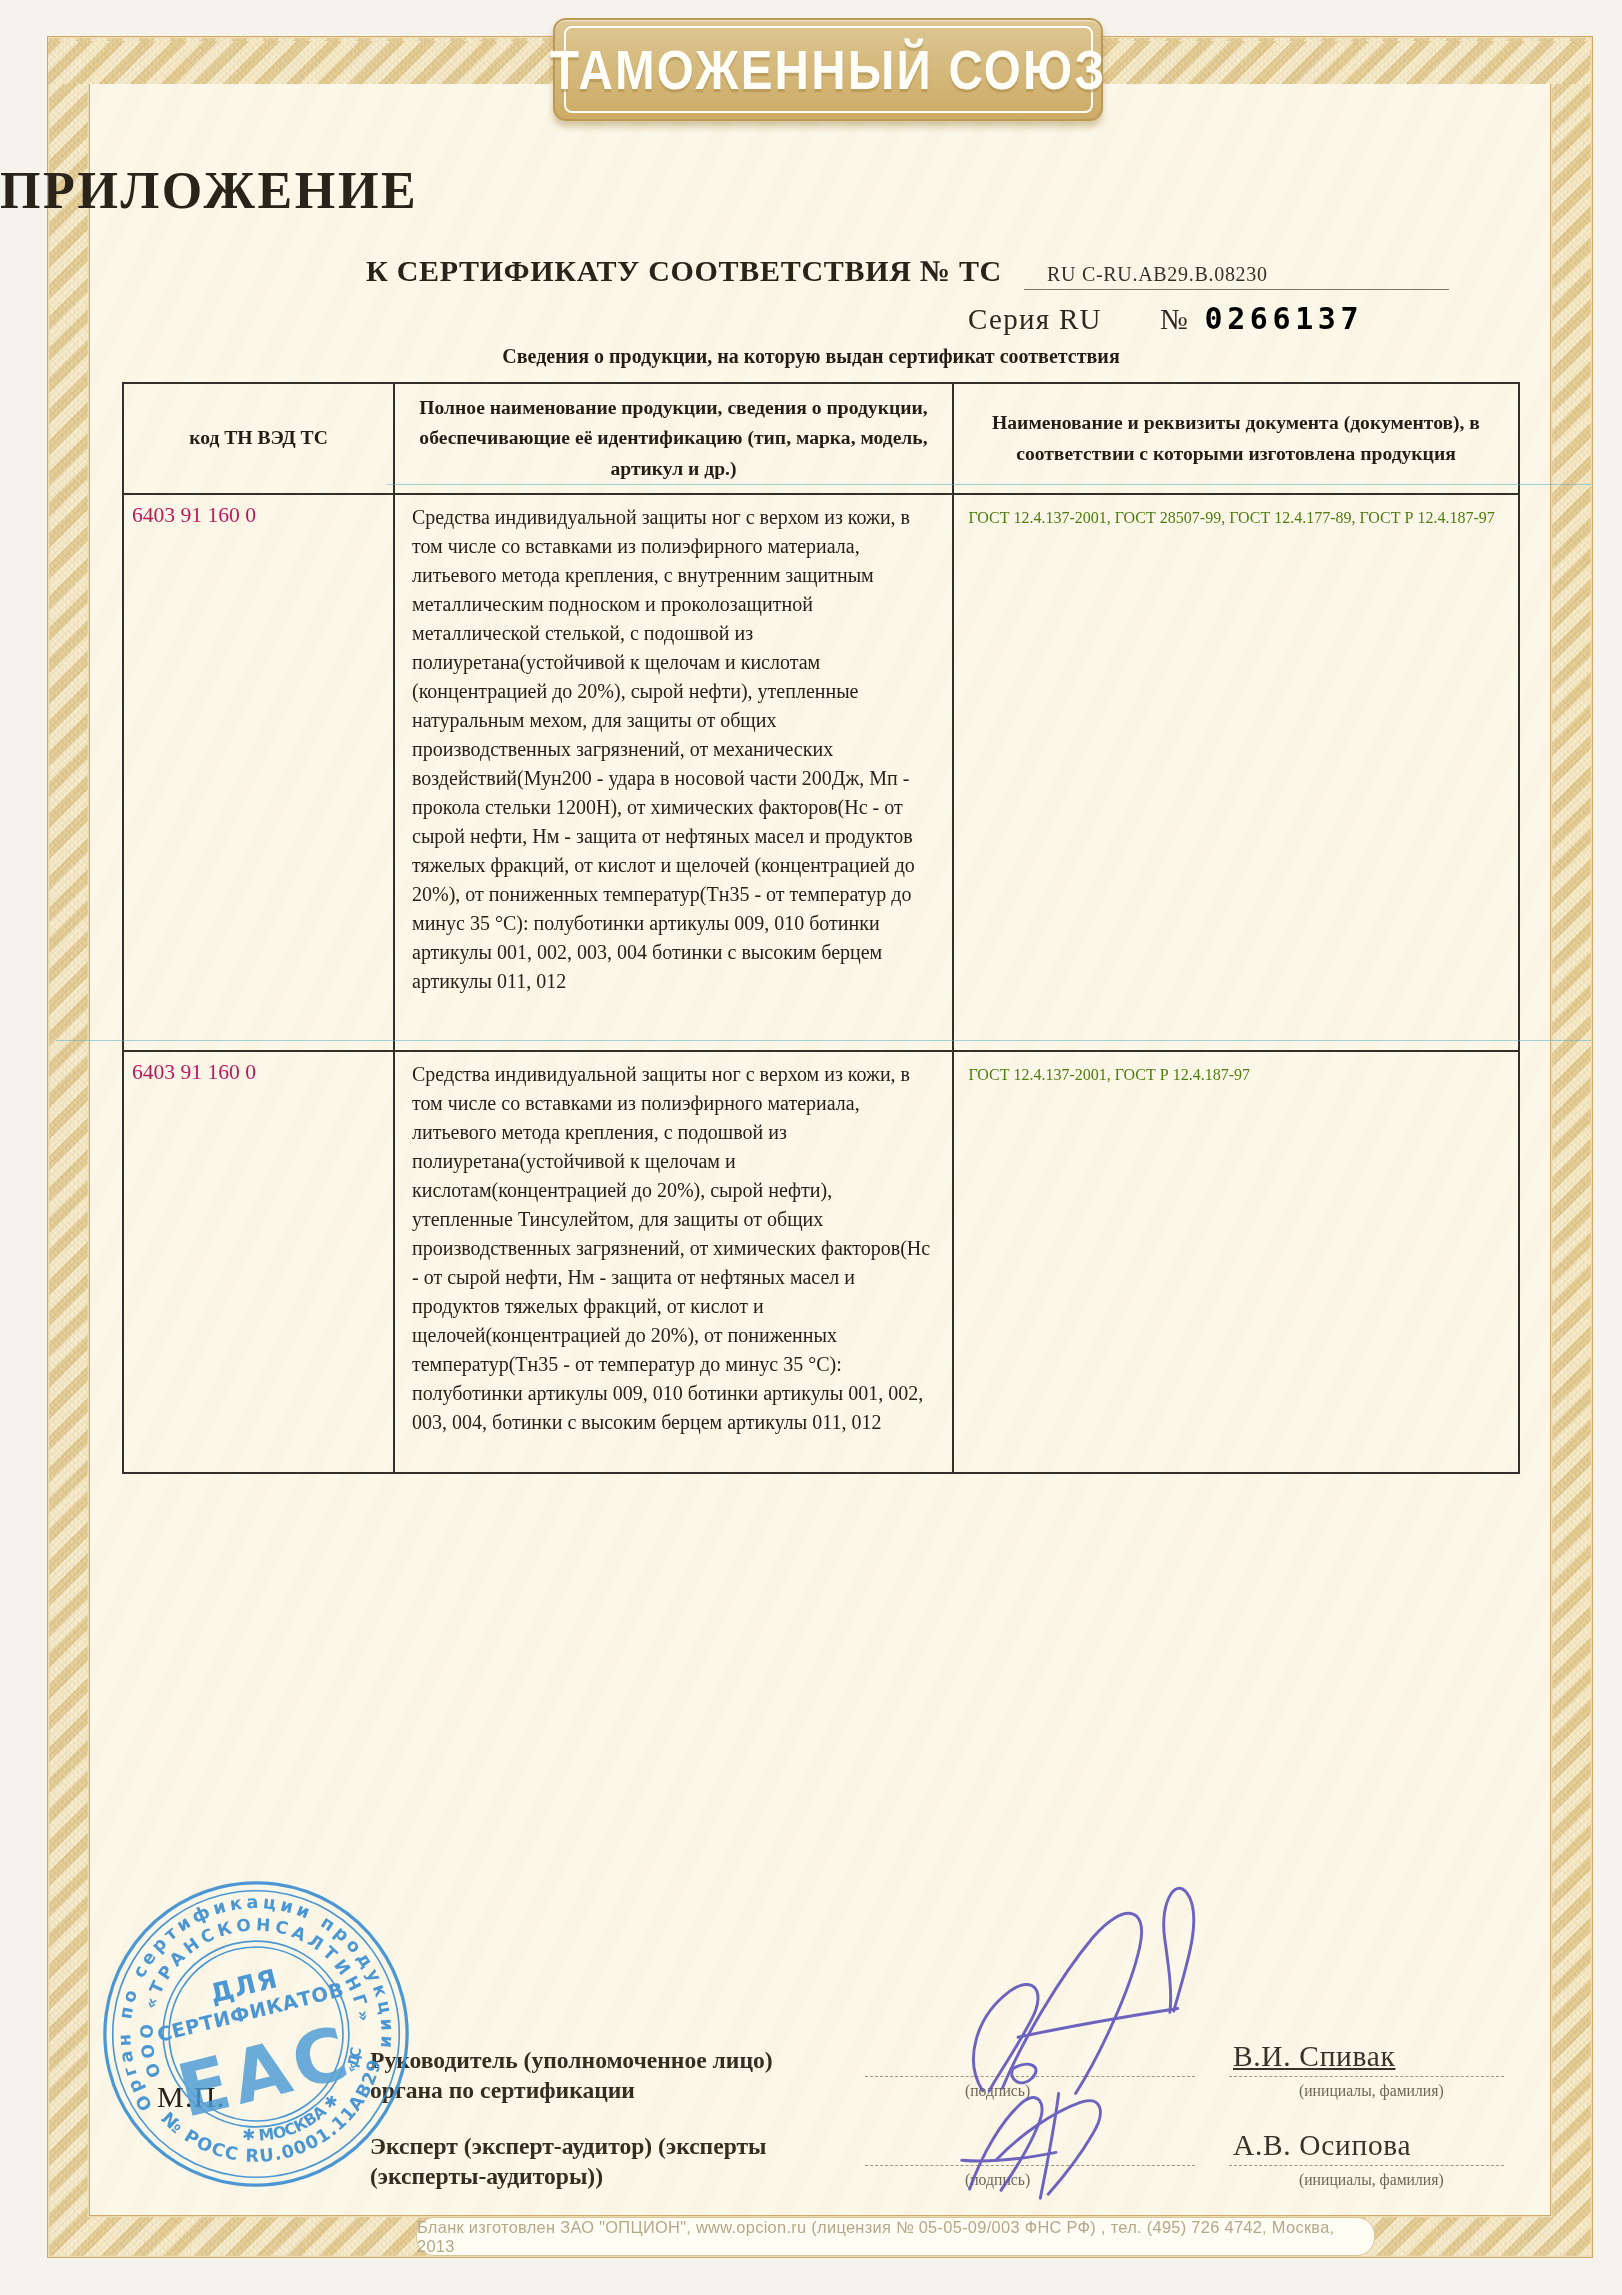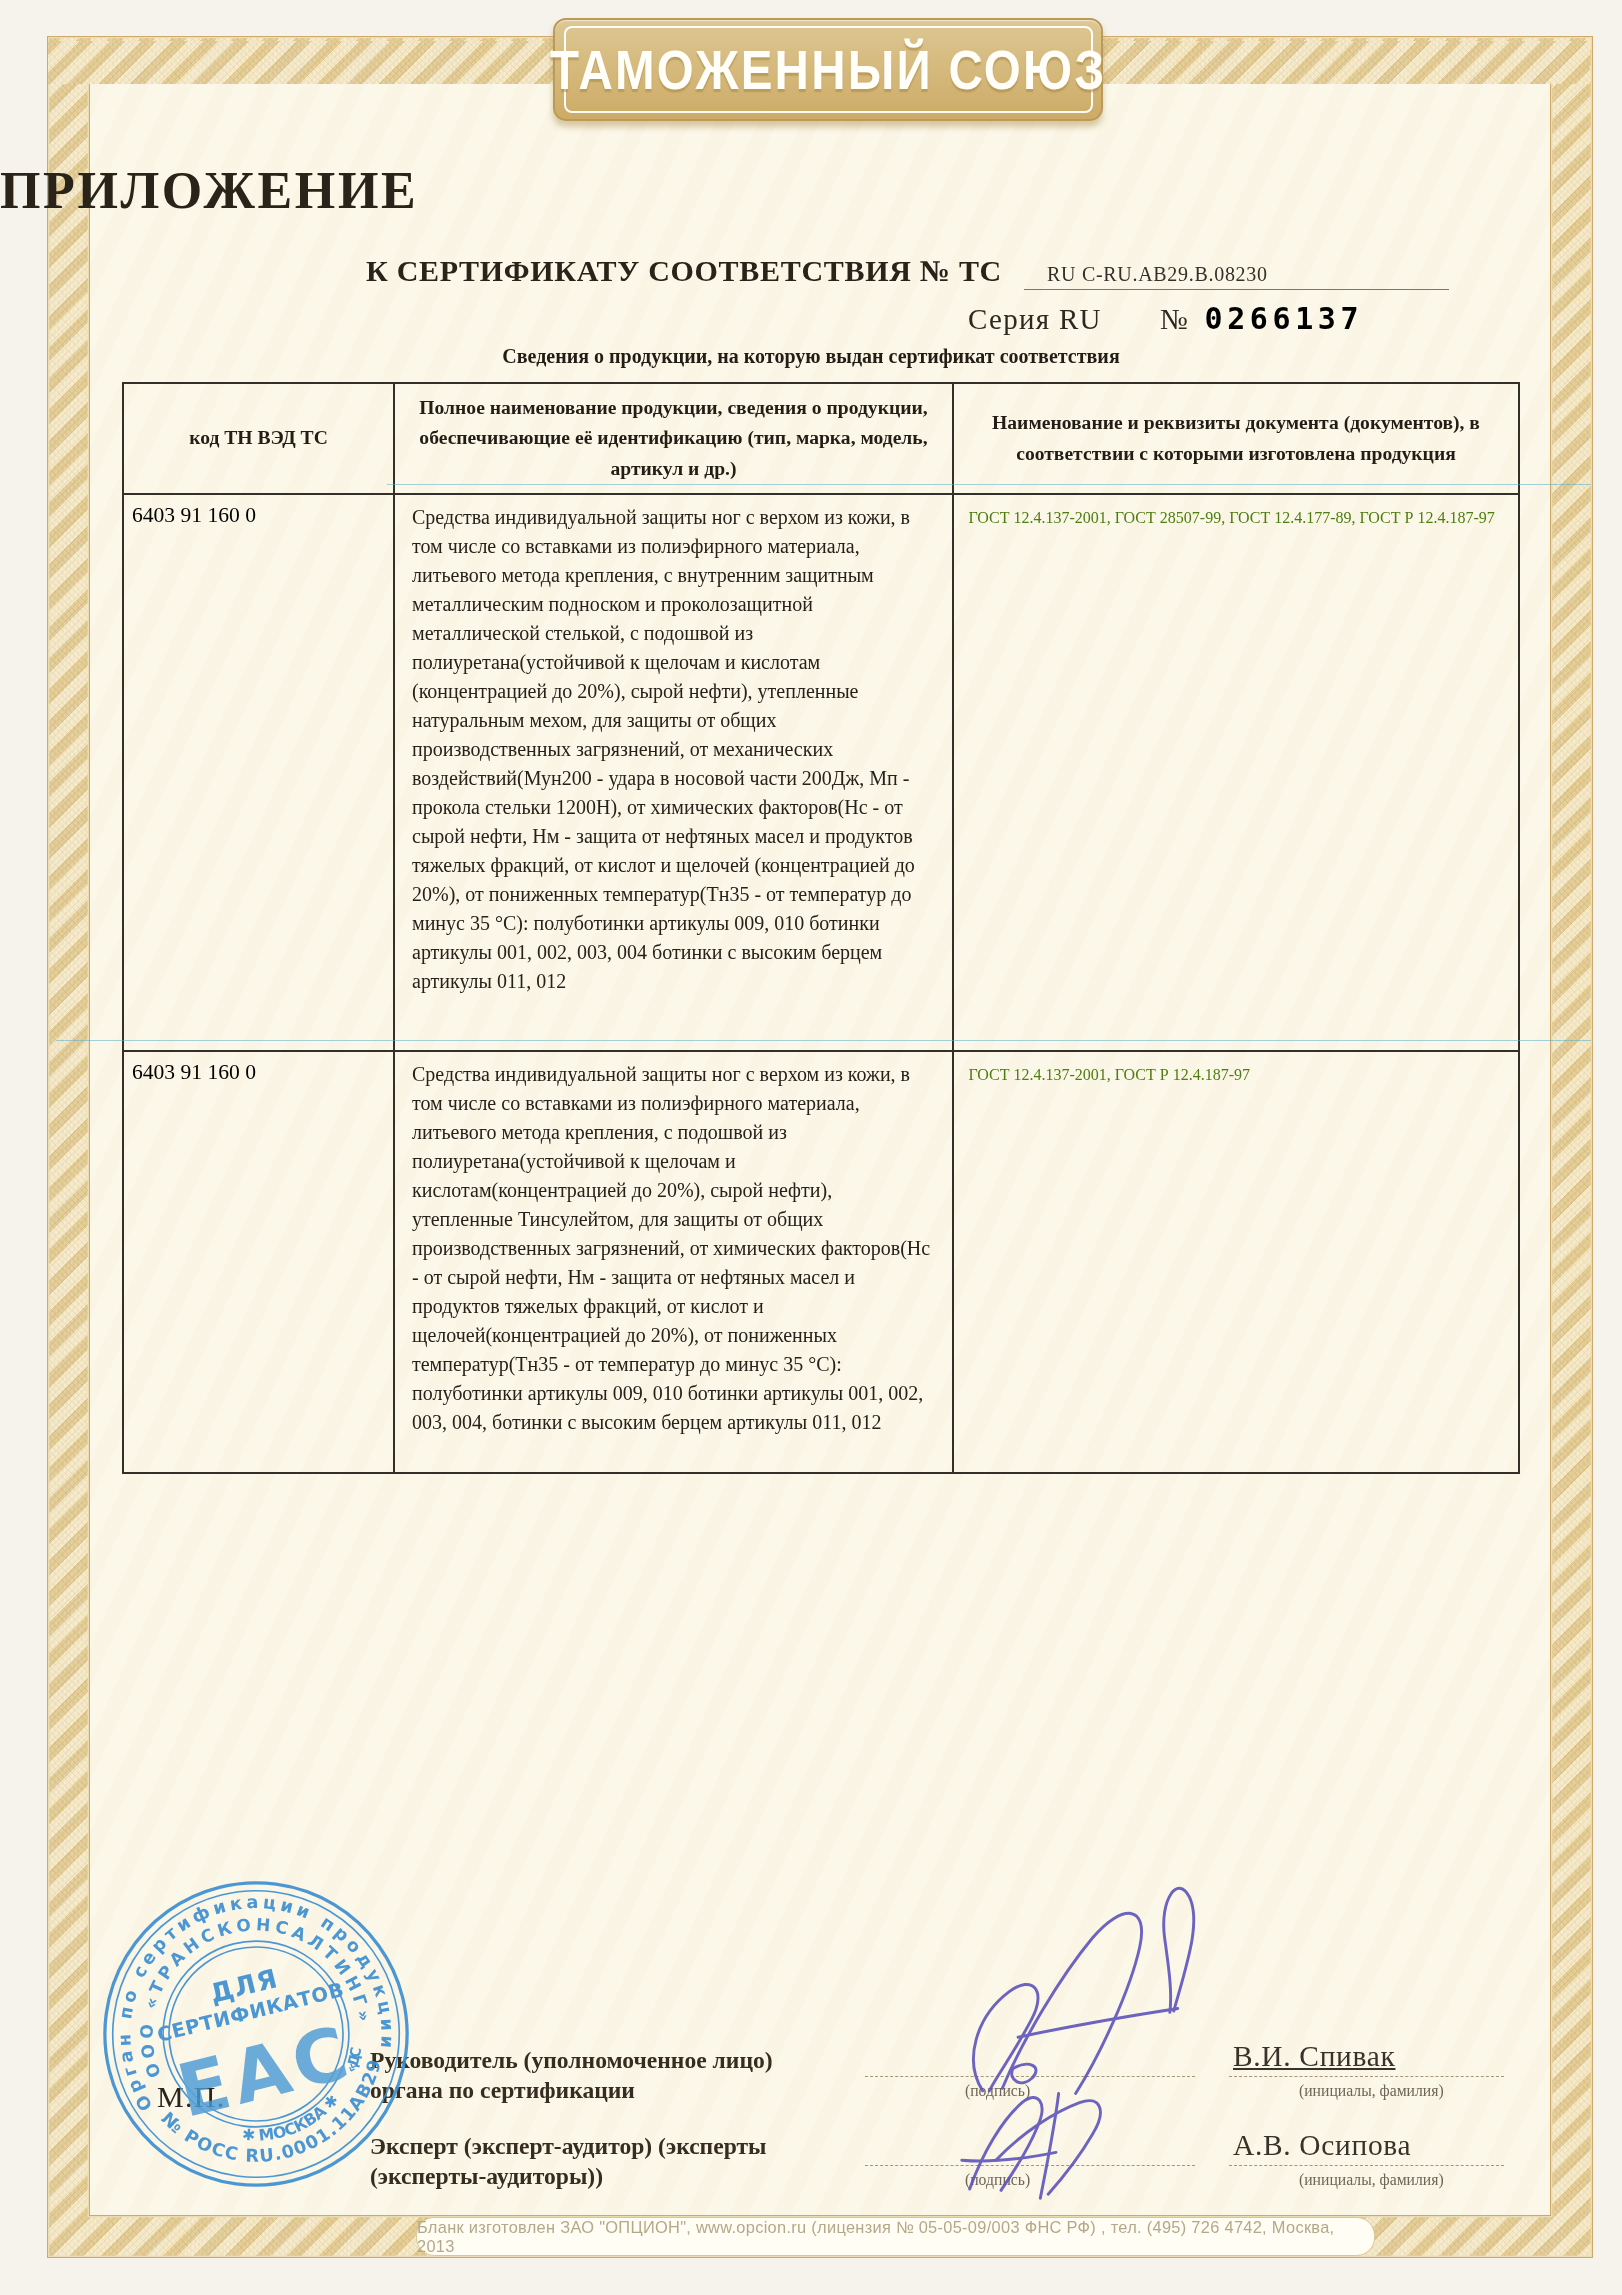--- a/index.html
+++ b/index.html
@@ -44,21 +44,21 @@
          font-size:20px;font-weight:bold;color:#221d15;}
   
   .prod-table{position:absolute;left:122px;top:382px;width:1396px;z-index:2;
         border-collapse:collapse;table-layout:fixed;}
   .prod-table td,.prod-table th{border:2px solid #33302a;vertical-align:top;background:transparent;}
   .prod-table th{font-size:19.6px;font-weight:bold;color:#221d15;text-align:center;vertical-align:middle;
         padding:6.5px 11.8px;height:96px;line-height:1.55;}
   .col-code{width:271px;}
   .col-desc{width:559px;}
   .col-doc{width:566px;}
-  td.code-cell{font-size:21.6px;padding:7.9px 6.5px 0 7.9px;color:#000000;}
+  td.code-cell{font-size:21.6px;padding:7.9px 6.5px 0 7.9px;color:#be185d;}
   td.desc-cell{font-size:20px;line-height:29px;padding:7.9px 15.7px 0 17px;color:#26211a;}
   td.doc-cell{font-size:16px;line-height:29px;padding:7.9px 13px 0 14.4px;color:#4d7c0f;}
   tr.row1{height:557px;} tr.row2{height:422px;}
   .scanline{position:absolute;height:1.3px;background:rgba(90,175,200,.55);z-index:3;}
   
   .mp{position:absolute;left:157px;top:2080px;font-size:30px;font-weight:normal;color:#2a241c;z-index:2;letter-spacing:1.3px;}
   .sig-label{position:absolute;left:370px;width:458px;font-size:23.6px;font-weight:bold;color:#352d21;
         line-height:1.27;z-index:2;}
   .lbl-head{top:2046px;} .lbl-expert{top:2132px;}
   .sig-line{position:absolute;width:330px;border-bottom:1.3px dashed #a2967c;z-index:2;}

